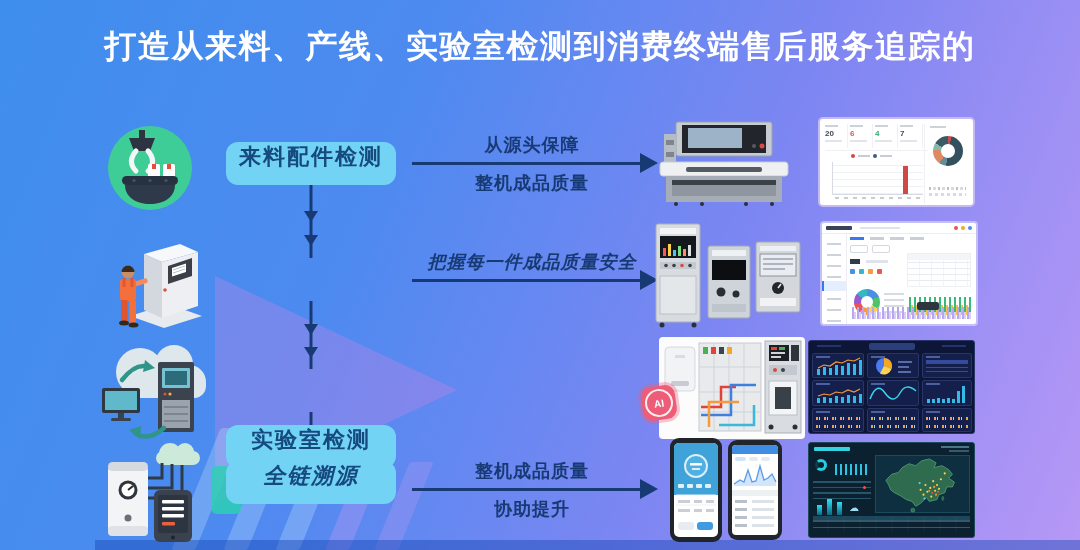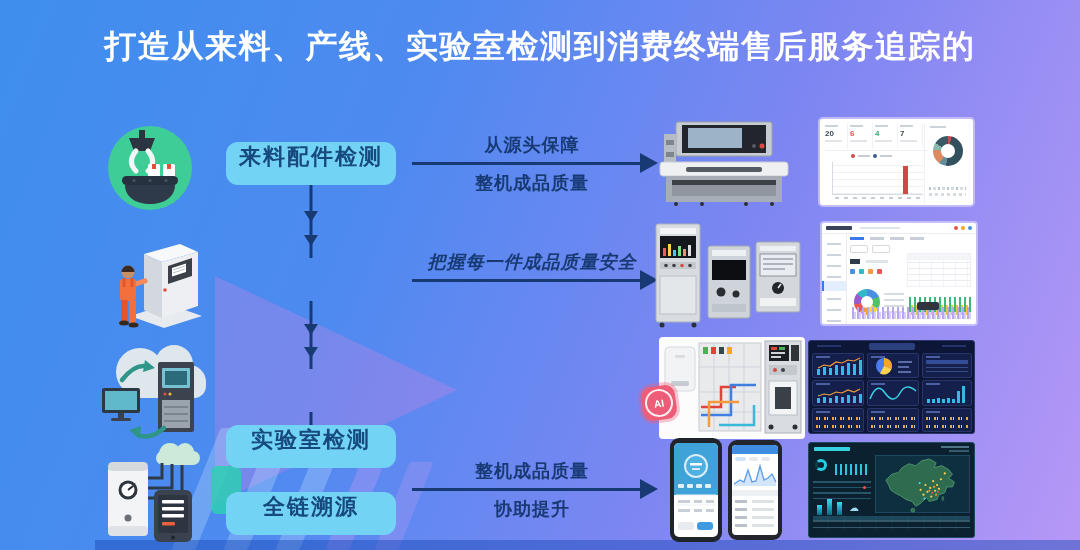--- a/index.html
+++ b/index.html
@@ -19,21 +19,21 @@
   .chev.v2{left:392px;top:462px;height:88px;background:rgba(210,160,245,.24);}
   .teal-sq{position:absolute;left:211px;top:466px;width:30px;height:48px;border-radius:6px;background:#2ecfb4;opacity:.85;}
   .bottom-bar{position:absolute;left:95px;top:540px;width:985px;height:10px;background:rgba(25,70,180,.45);}
   
   .title{position:absolute;left:0;right:0;top:26px;text-align:center;color:#fff;font-weight:bold;
     font-size:32px;letter-spacing:1.5px;line-height:40px;}
   
   .stage-box{position:absolute;left:226px;width:170px;height:43px;background:#73d3f5;border-radius:12px;
     display:flex;align-items:flex-start;justify-content:center;color:#164a7e;font-weight:bold;
     font-size:22px;letter-spacing:2px;z-index:3;}
-  .sb1{top:142px;} .sb2{top:258px;} .sb3{top:389px;margin-top:36px;} .sb4{top:492px;}
+  .sb1{top:142px;} .sb2{top:258px;} .sb3{top:389px;margin-top:36px;} .sb4{top:461px;font-style:italic;}
   .vconn{position:absolute;left:303px;width:16px;z-index:2;}
   .harrow{position:absolute;left:410px;width:248px;height:84px;z-index:2;}
   .ha1{top:121px;} .ha2{top:238px;font-style:italic;} .ha3{top:349px;} .ha4{top:447px;}
   .harrow .shaft{position:absolute;left:2px;right:16px;top:50%;height:3px;margin-top:-1.5px;background:#183a74;}
   .harrow .head{position:absolute;right:0;top:50%;margin-top:-10px;width:0;height:0;
     border-left:18px solid #183a74;border-top:10px solid transparent;border-bottom:10px solid transparent;}
   .harrow .t-top{position:absolute;left:-10px;right:-6px;bottom:50%;margin-bottom:6px;text-align:center;
     color:#183a74;font-weight:bold;font-size:18px;letter-spacing:1px;white-space:nowrap;}
   .harrow .t-bot{position:absolute;left:-10px;right:-6px;top:50%;margin-top:8px;text-align:center;
     color:#183a74;font-weight:bold;font-size:18px;letter-spacing:1px;white-space:nowrap;}

